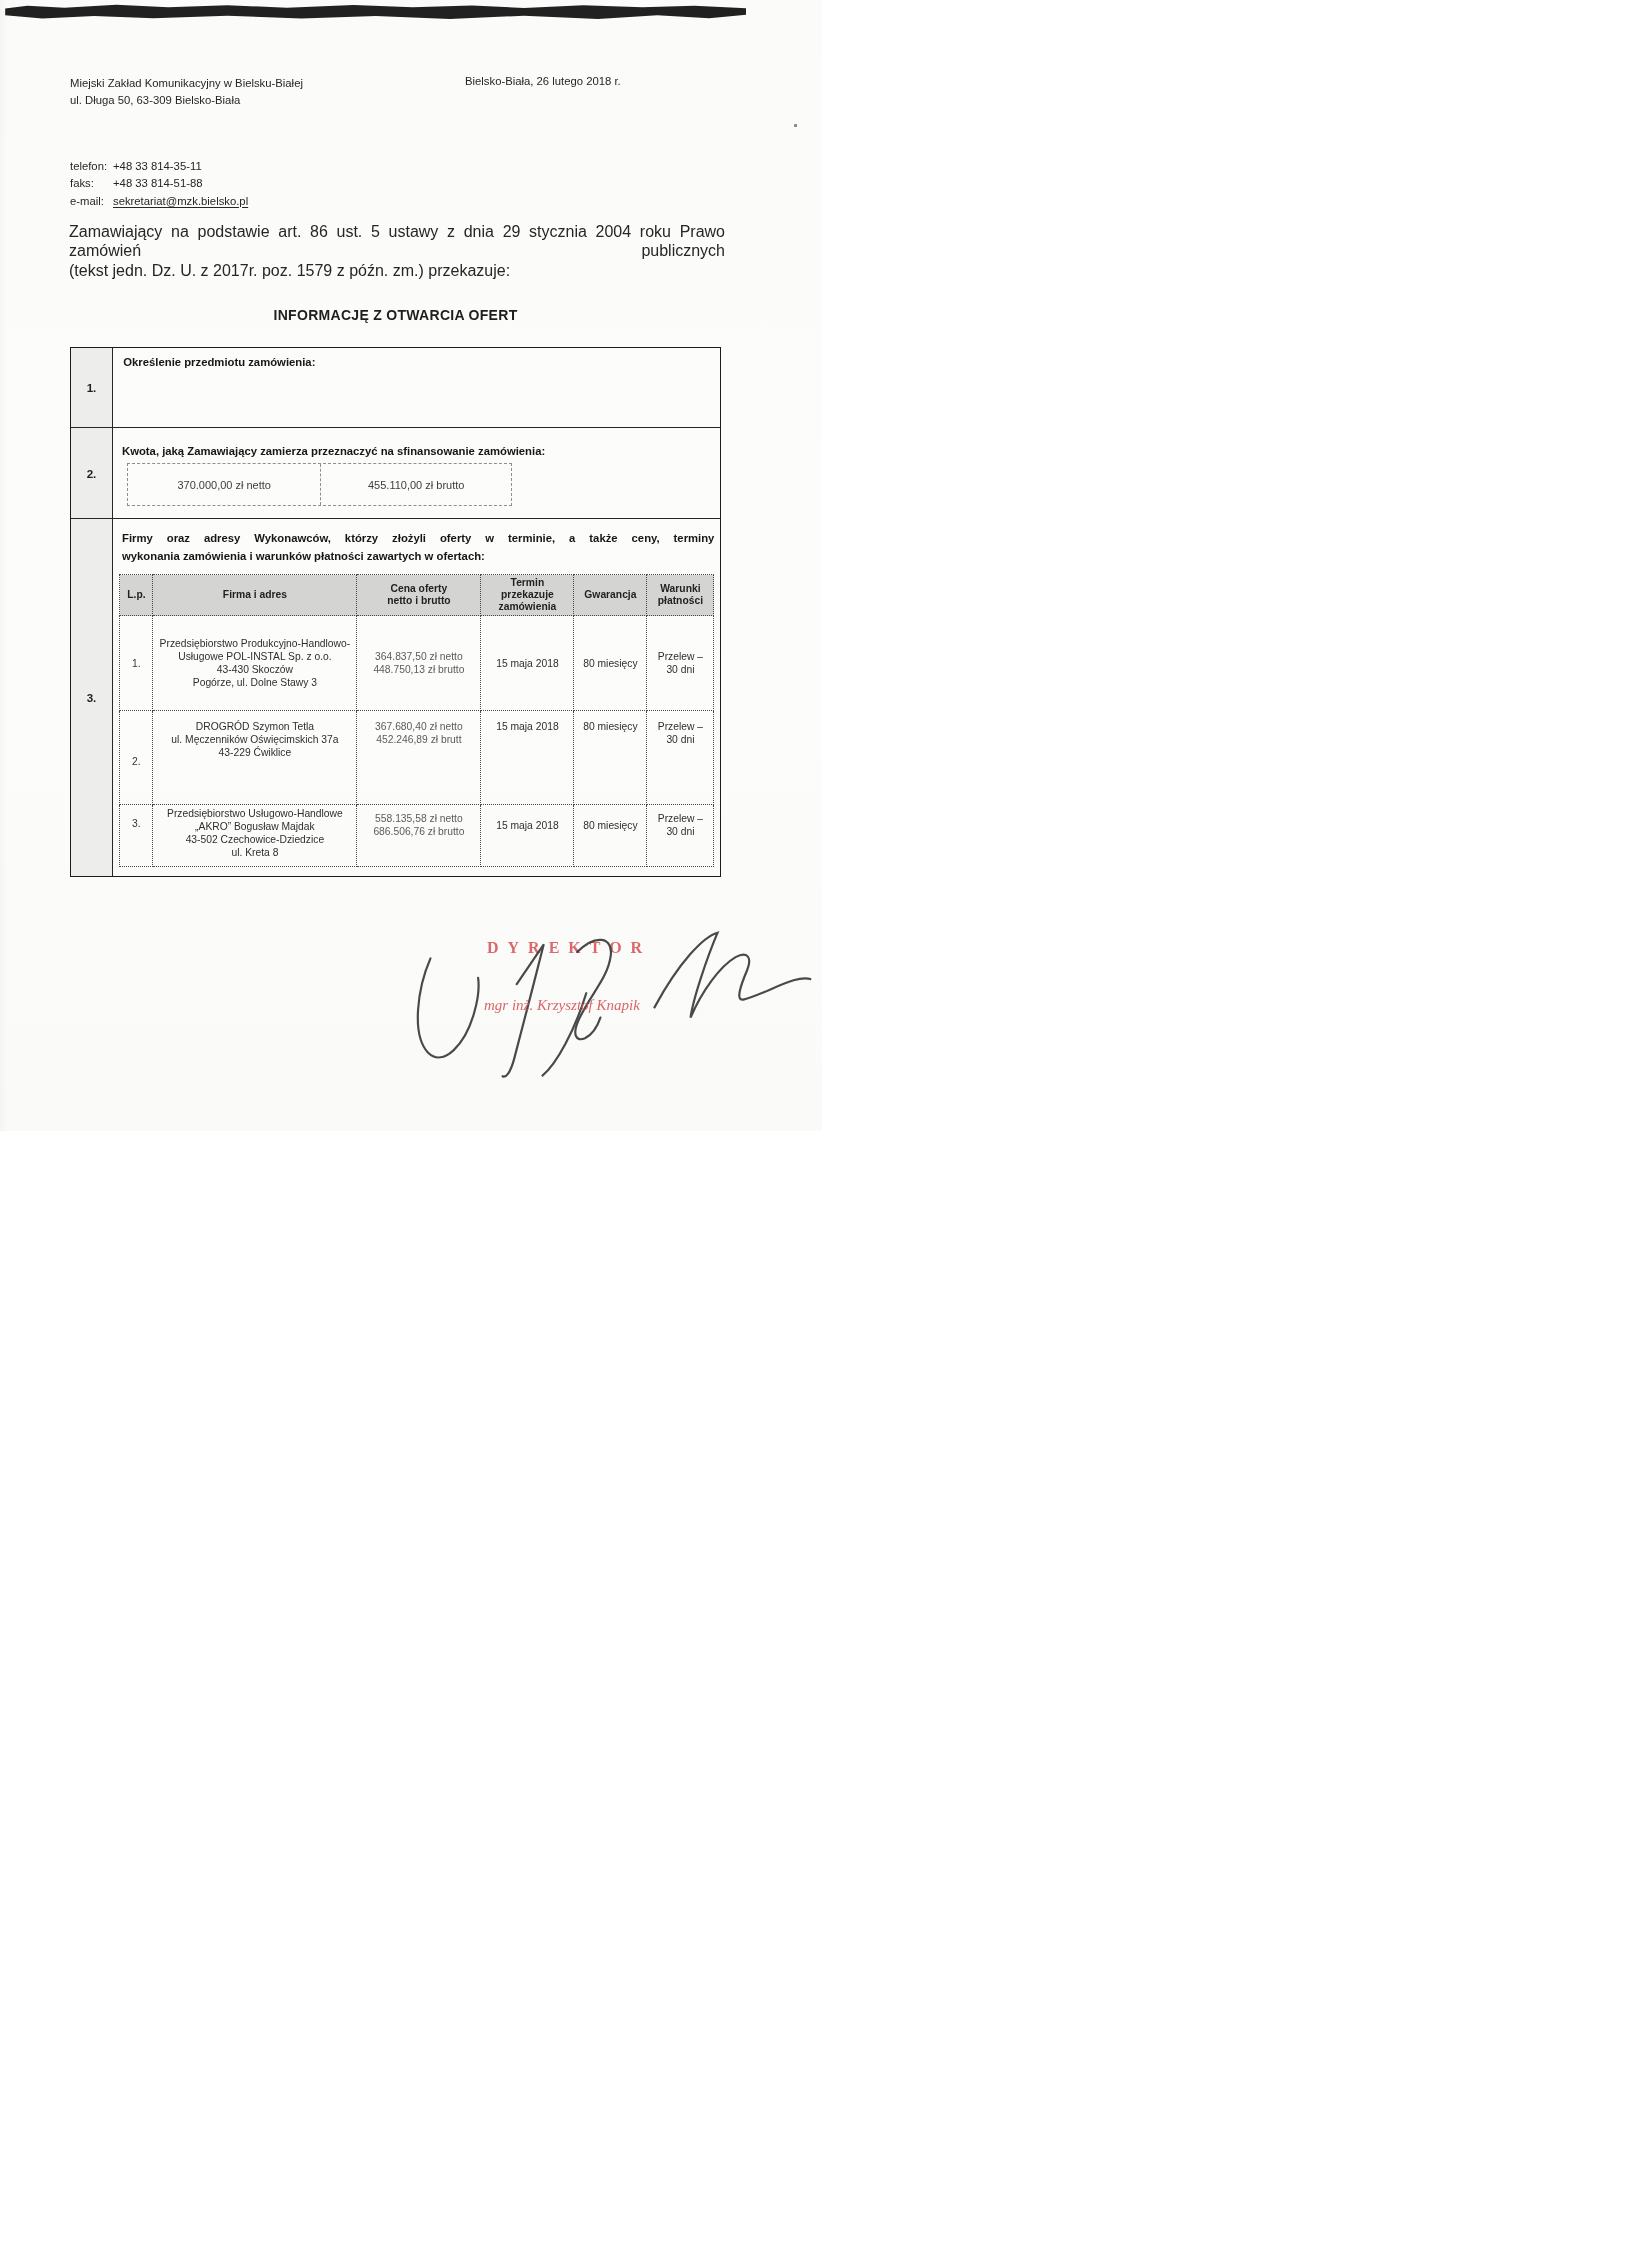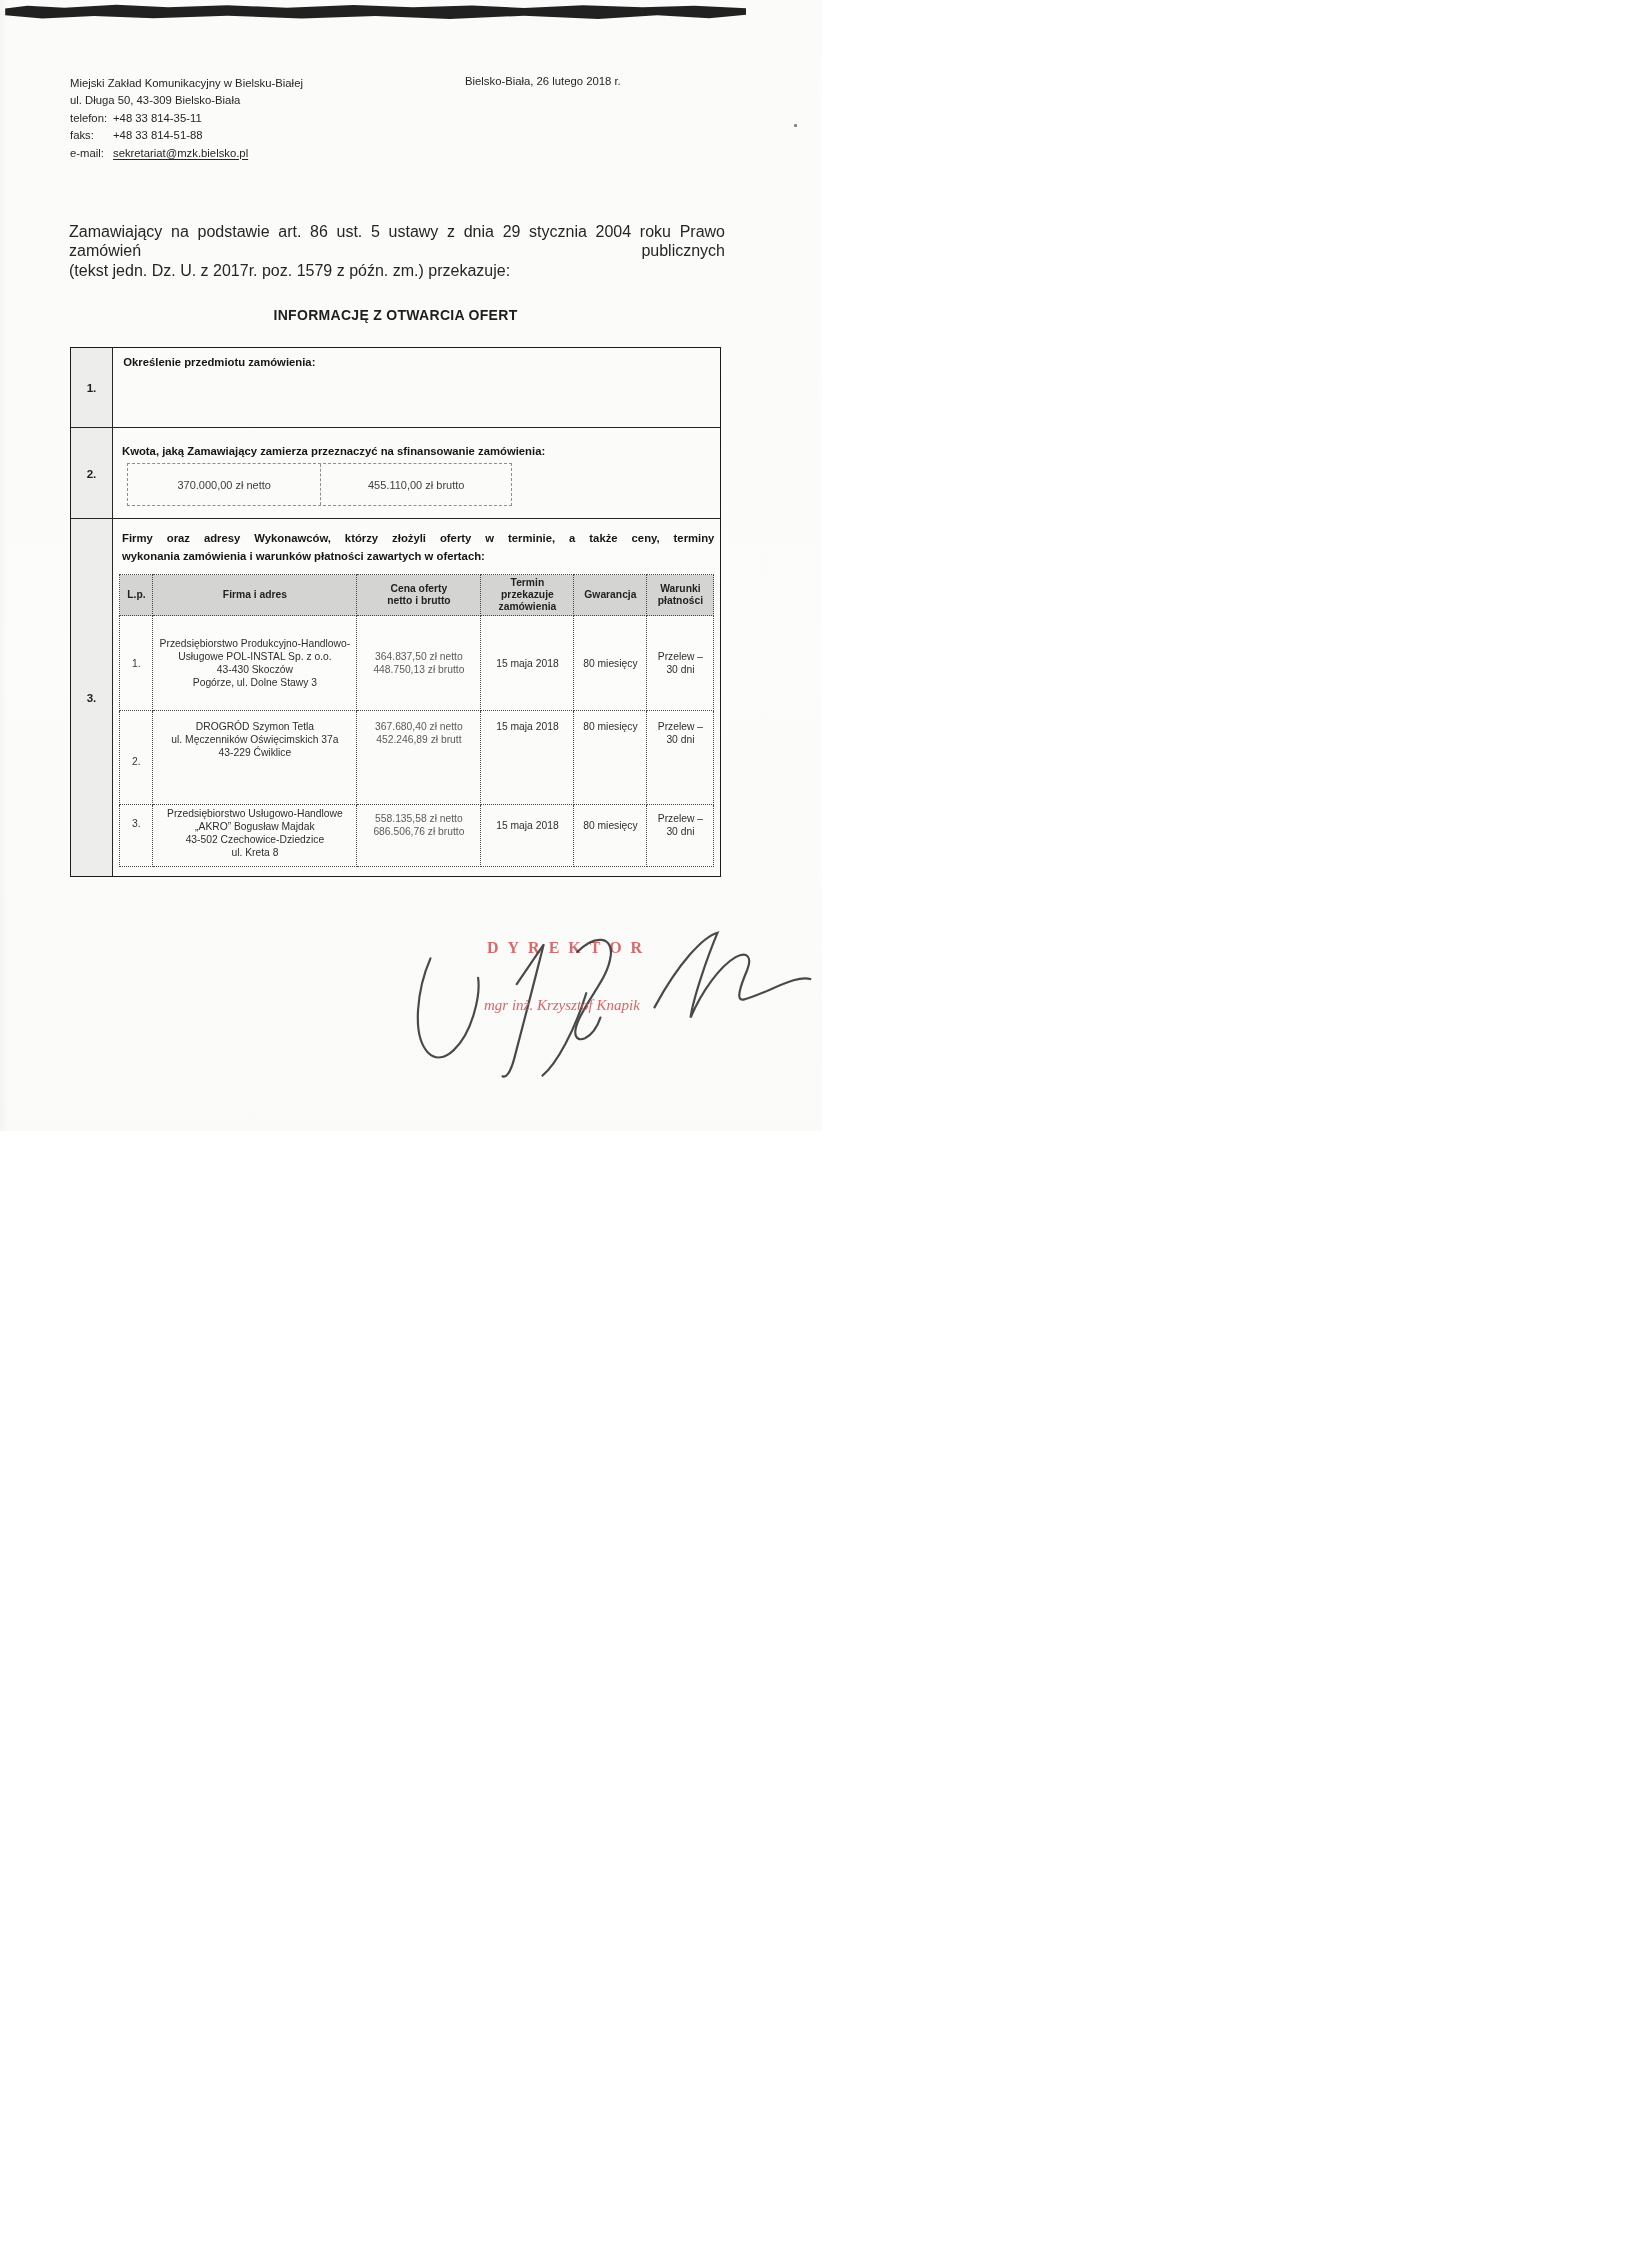--- a/index.html
+++ b/index.html
@@ -13,21 +13,21 @@
   }
   
   .topbar{
     position:absolute; left:5.2px; top:3.9px; width:741px; height:15px;
     background:#151515; opacity:.95;
     clip-path:polygon(0% 30%,3% 12%,8% 26%,15% 6%,22% 22%,30% 9%,38% 25%,47% 7%,55% 23%,63% 11%,70% 27%,78% 9%,86% 23%,93% 13%,100% 29%,100% 72%,95% 95%,88% 76%,80% 100%,70% 79%,60% 100%,50% 81%,40% 98%,30% 79%,20% 96%,12% 81%,5% 98%,0% 76%);
   }
   .speck{position:absolute;width:2.6px;height:2.6px;background:#8b8b8b;border-radius:0.6px;}
 
   .letterhead{position:absolute; left:70px; top:75px; font-size:11.3px; line-height:17.4px;}
-  .lh-grid{display:grid; grid-template-columns:43px auto;}
+  .lh-grid{display:grid; grid-template-columns:43px auto;margin-top:48px;}
   .email-u{text-decoration:underline; text-underline-offset:1.9px;}
 
   .dateline{position:absolute; left:465px; top:75px; font-size:11.3px;}
 
   .intro{position:absolute; left:69px; top:222px; width:656px; font-size:16px; line-height:19.3px;}
   .jline{text-align:justify; text-align-last:justify;}
 
   .doc-title{position:absolute; left:70px; top:307px; width:651px; text-align:center;
     font-size:14px; font-weight:bold; letter-spacing:0.3px; color:#1e1e1e;}
 
@@ -90,21 +90,21 @@
 </head>
 <body>
 
 <div id="page">
 
   <div class="topbar"></div>
   <div class="speck" style="left:794px; top:124px;"></div>
 
   <div class="letterhead">
     <div>Miejski Zakład Komunikacyjny w Bielsku-Białej</div>
-    <div>ul. Długa 50, 43-309 Bielsko-Biała</div>
+    <div>ul. Długa 50, 63-309 Bielsko-Biała</div>
     <div class="lh-grid">
       <span>telefon:</span>
       <span>+48 33 814-35-11</span>
       <span>faks:</span>
       <span>+48 33 814-51-88</span>
       <span>e-mail:</span>
       <span class="email-u">sekretariat@mzk.bielsko.pl</span>
     </div>
   </div>
 

